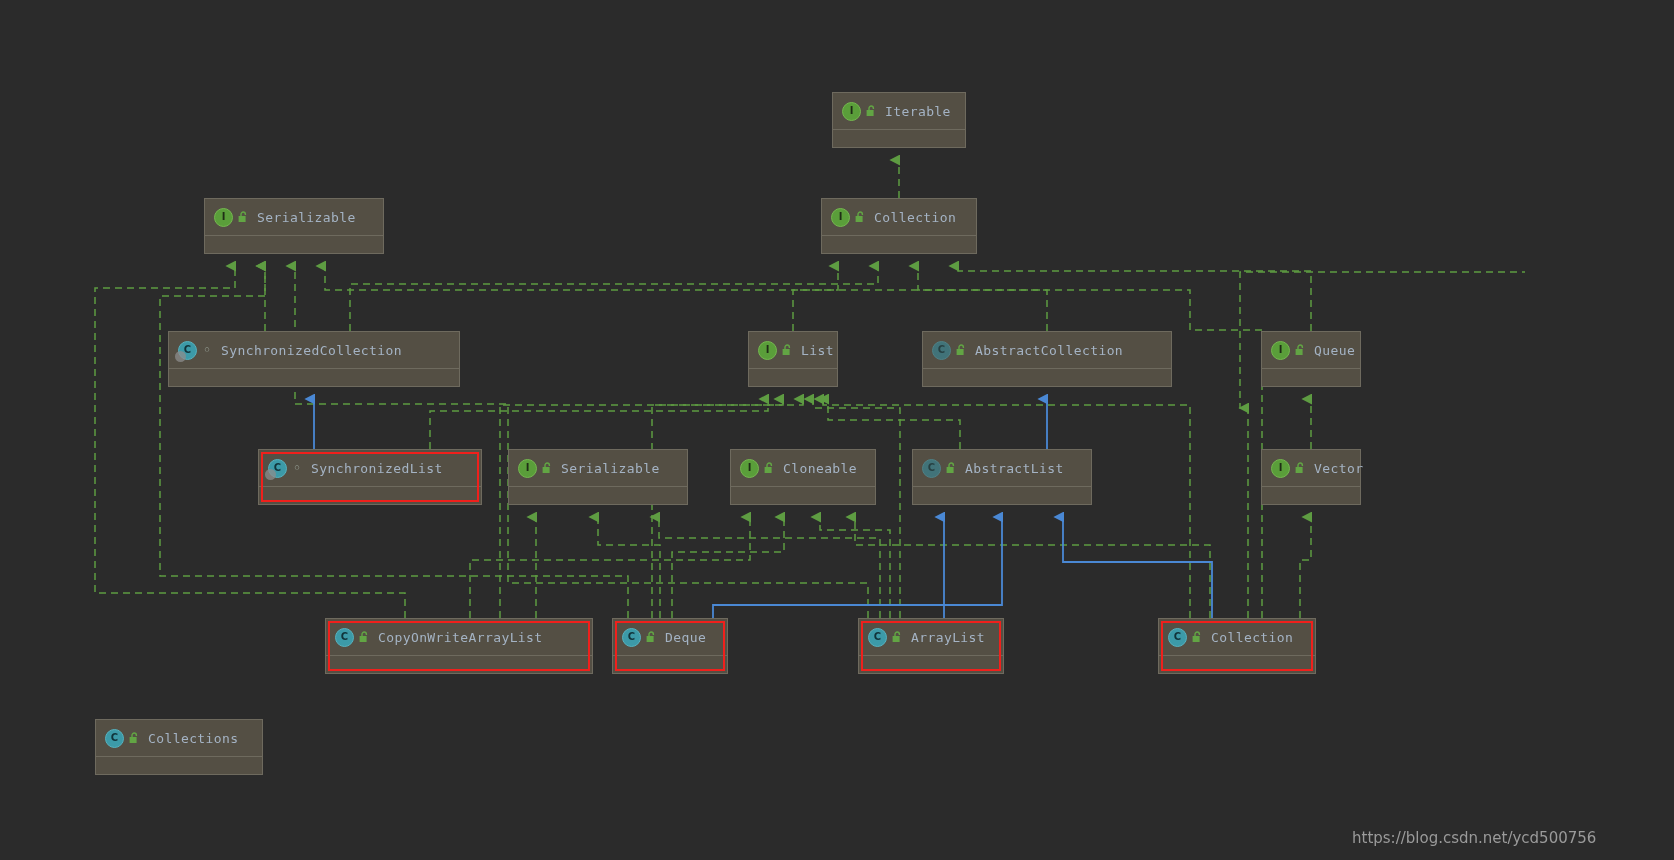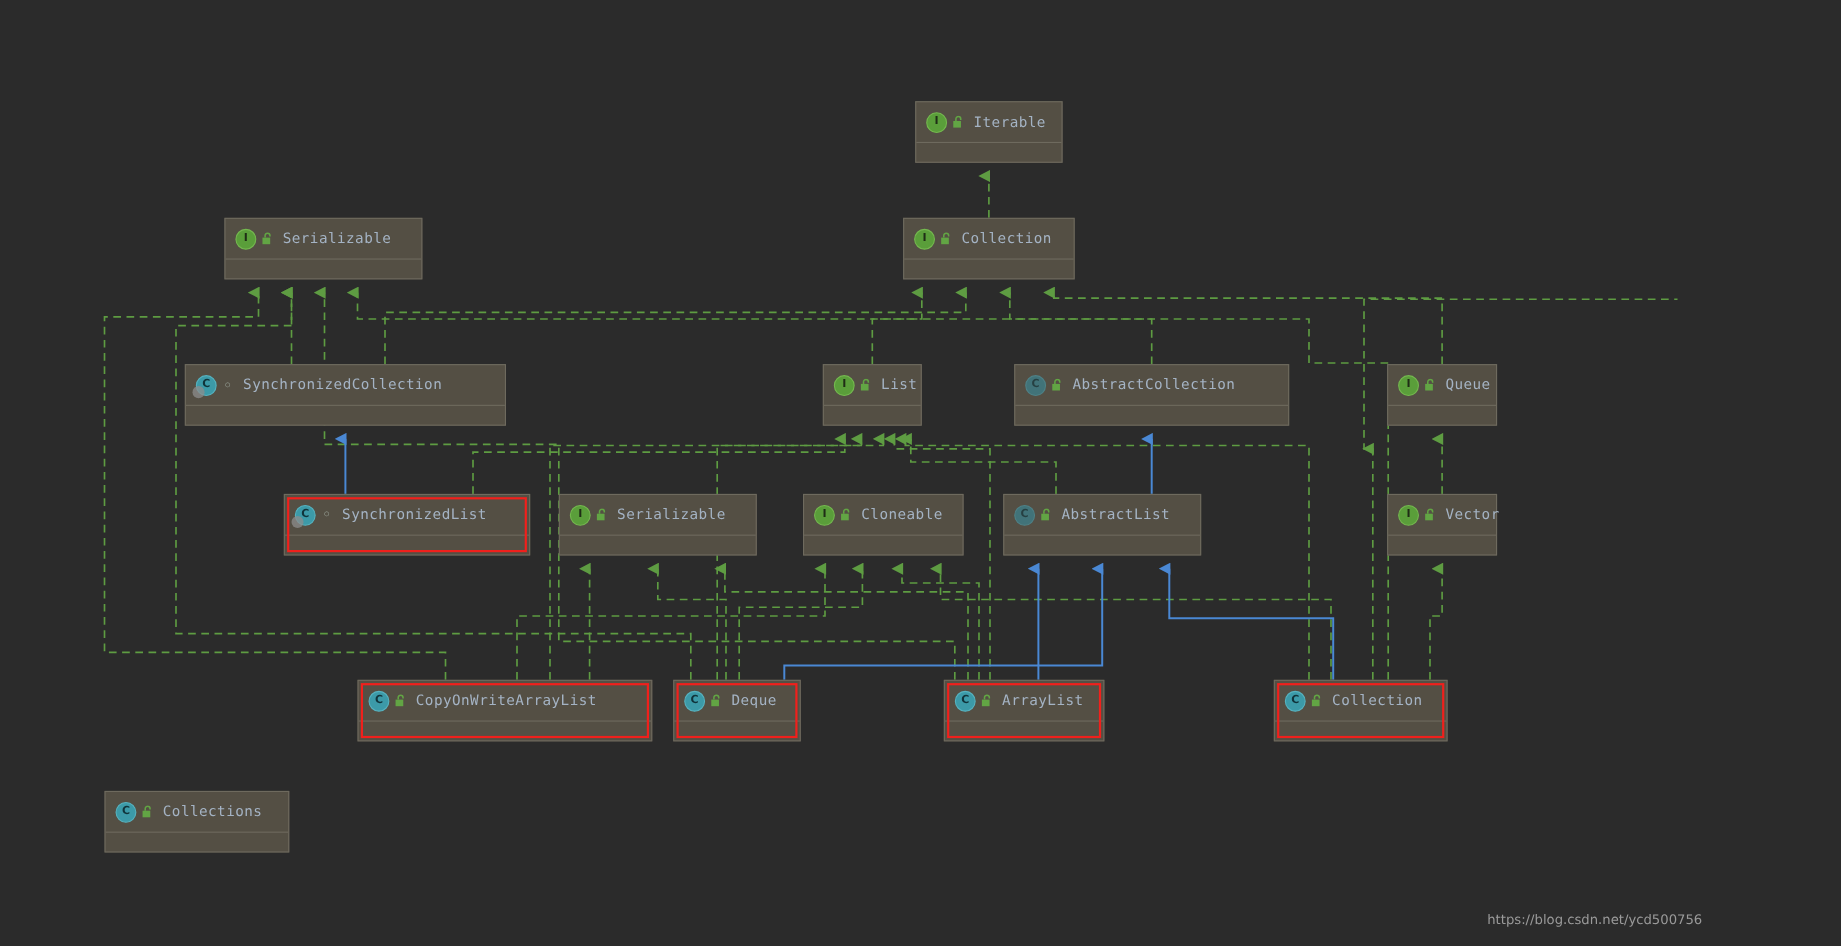--- a/index.html
+++ b/index.html
@@ -138,21 +138,21 @@
   .icon-vis.package-private {
     color: #9aa49a;
     font-size: 15px;
     line-height: 1;
   }
 
   .watermark {
     position: absolute;
     color: #9a9a9a;
     font-family: "DejaVu Sans", "Liberation Sans", sans-serif;
-    font-size: 12px;
+    font-size: 15px;
     white-space: nowrap;
   }
 </style>
 </head>
 <body>
 
 <div id="canvas">
 
   <svg id="edge-layer" viewBox="0 0 1674 860" width="1674" height="860">
     <defs>

